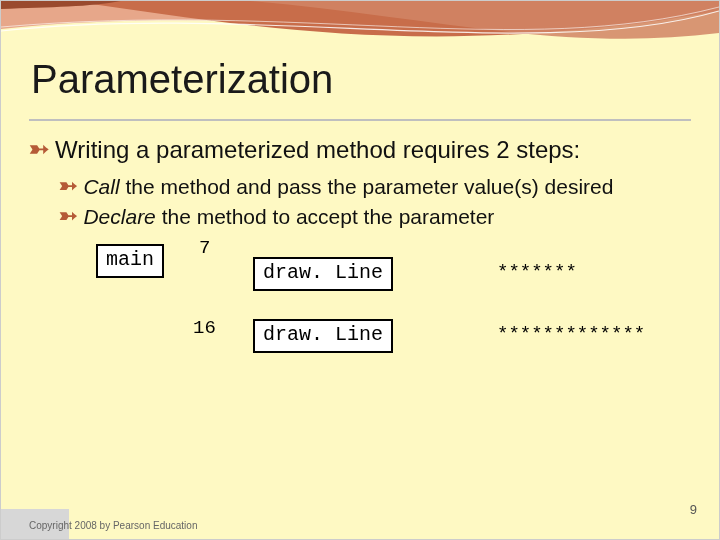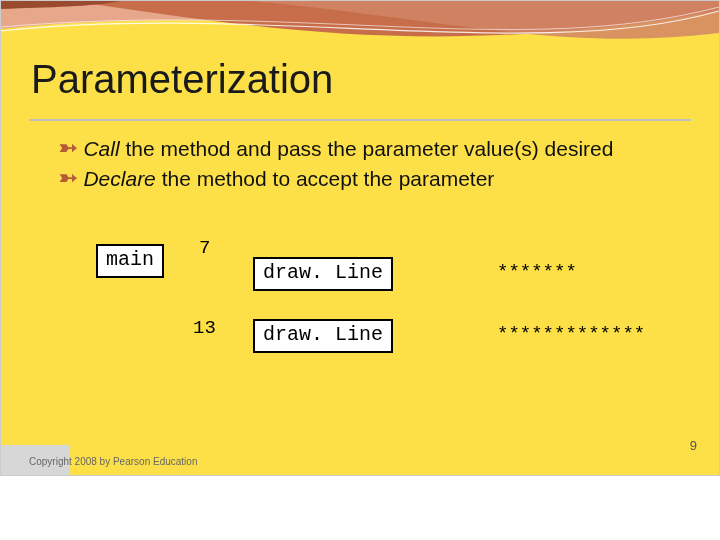--- a/index.html
+++ b/index.html
@@ -1,21 +1,21 @@
 <!DOCTYPE html>
 <html><head>
 <meta charset="utf-8">
 <style>
   * { box-sizing: border-box; margin: 0; padding: 0; }
   html, body { width: 720px; height: 540px; overflow: hidden; font-family: Georgia, 'Times New Roman', serif; }
   .slide {
     position: relative;
     width: 720px;
-    height: 476px;
-    background: #fde047;
+    height: 540px;
+    background: #fef9c3;
     border: 1px solid #ccc;
   }
   
   .swoosh {
     position: absolute;
     top: 0; left: 0; right: 0;
     height: 62px;
     overflow: hidden;
     pointer-events: none;
   }
@@ -132,37 +132,40 @@
       <path d="M0,0 L120,0 C90,6 50,6 0,8 Z" fill="#9a4a2e"></path>
       <path d="M0,30 C260,2 540,62 720,10" fill="none" stroke="#ffffff" stroke-width="1.2" opacity="0.85"></path>
       <path d="M0,26 C300,0 520,58 720,6" fill="none" stroke="#ffffff" stroke-width="1" opacity="0.6"></path>
     </svg>
   </div>
 
   <div class="title">Parameterization</div>
   <div class="underline"></div>
 
   <div class="body">
+    <div class="bullet-l1">
+      <span class="swirl">➳</span><span>Writing a parameterized method requires 2 steps:</span>
+    </div>
     <div class="bullet-l2">
       <span class="swirl swirl-s">➳</span><span class="it">Call</span><span> the method and pass the parameter value(s) desired</span>
     </div>
     <div class="bullet-l2">
       <span class="swirl swirl-s">➳</span><span class="it">Declare</span><span> the method to accept the parameter</span>
     </div>
   </div>
 
   <div class="diagram">
     <div class="row1">
       <span class="box box-main">main</span>
       <span class="num7">7</span>
       <span class="box box-a">draw. Line</span>
       <span class="stars-a">*******</span>
     </div>
     <div class="row2">
-      <span class="num13">13</span>
+      <span class="num13">16</span>
       <span class="box box-b">draw. Line</span>
       <span class="stars-b">*************</span>
     </div>
   </div>
 
   <div class="gray-block"></div>
   <div class="footer">Copyright 2008 by Pearson Education</div>
   <div class="pagenum">9</div>
 
 </div>

